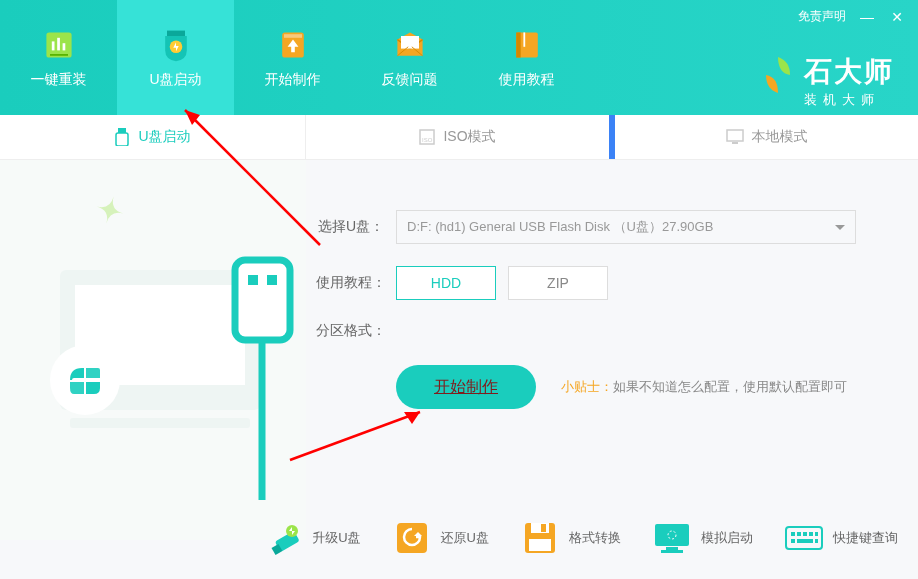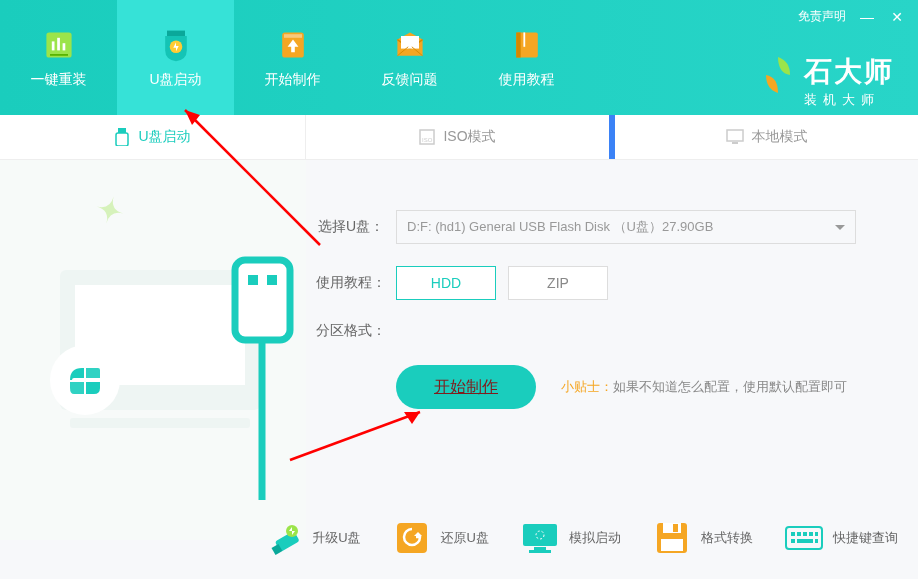--- a/index.html
+++ b/index.html
@@ -219,38 +219,38 @@
           <rect x="6" y="6" width="30" height="30" rx="4" fill="#f5a623"></rect>
           <path d="M21 12 A8 8 0 1 0 29 20 L25 20" fill="none" stroke="#fff" stroke-width="2.5"></path>
           <path d="M27 15 L31 19 L23 19 Z" fill="#fff"></path>
         </svg>
       </div>
     <div class="tool-label">还原U盘</div>
   </div>
   <div class="tool">
     <div class="tool-icon">
         <svg viewBox="0 0 42 42">
+          <rect x="6" y="6" width="30" height="30" rx="3" fill="#f5a623"></rect>
+          <rect x="12" y="6" width="18" height="10" fill="#fff"></rect>
+          <rect x="22" y="7" width="5" height="8" fill="#f5a623"></rect>
+          <rect x="10" y="22" width="22" height="12" fill="#fff"></rect>
+        </svg>
+      </div>
+    <div class="tool-label">格式转换</div>
+  </div>
+  <div class="tool">
+    <div class="tool-icon">
+        <svg viewBox="0 0 42 42">
           <rect x="4" y="7" width="34" height="22" rx="2" fill="#1acdbd"></rect>
           <rect x="15" y="30" width="12" height="3" fill="#1acdbd"></rect>
           <rect x="10" y="33" width="22" height="3" fill="#1acdbd"></rect>
           <circle cx="21" cy="18" r="4" fill="none" stroke="#fff" stroke-width="1" stroke-dasharray="2 2"></circle>
         </svg>
       </div>
     <div class="tool-label">模拟启动</div>
-  </div>
-  <div class="tool">
-    <div class="tool-icon">
-        <svg viewBox="0 0 42 42">
-          <rect x="6" y="6" width="30" height="30" rx="3" fill="#f5a623"></rect>
-          <rect x="12" y="6" width="18" height="10" fill="#fff"></rect>
-          <rect x="22" y="7" width="5" height="8" fill="#f5a623"></rect>
-          <rect x="10" y="22" width="22" height="12" fill="#fff"></rect>
-        </svg>
-      </div>
-    <div class="tool-label">格式转换</div>
   </div>
   <div class="tool">
     <div class="tool-icon">
         <svg viewBox="0 0 42 42">
           <rect x="3" y="10" width="36" height="22" rx="3" fill="none" stroke="#1acdbd" stroke-width="2"></rect>
           <g fill="#1acdbd">
             <rect x="8" y="15" width="4" height="4"></rect>
             <rect x="14" y="15" width="4" height="4"></rect>
             <rect x="20" y="15" width="4" height="4"></rect>
             <rect x="26" y="15" width="4" height="4"></rect>

